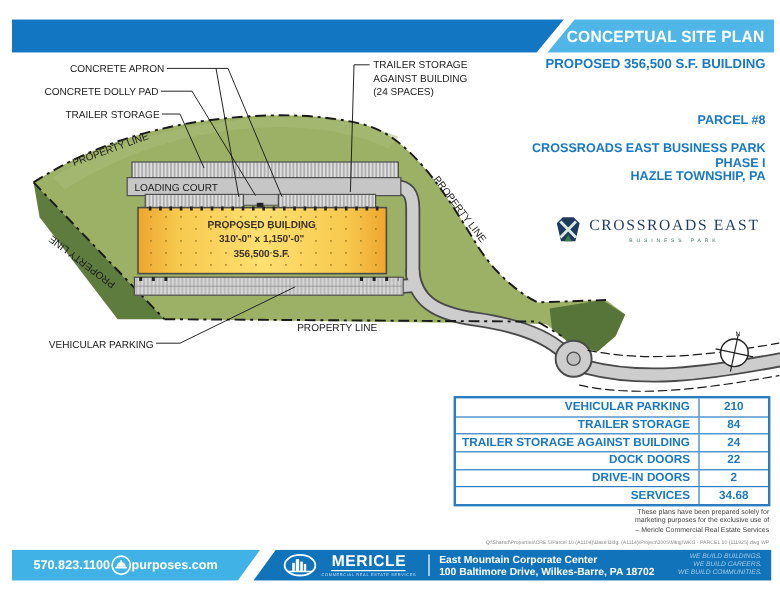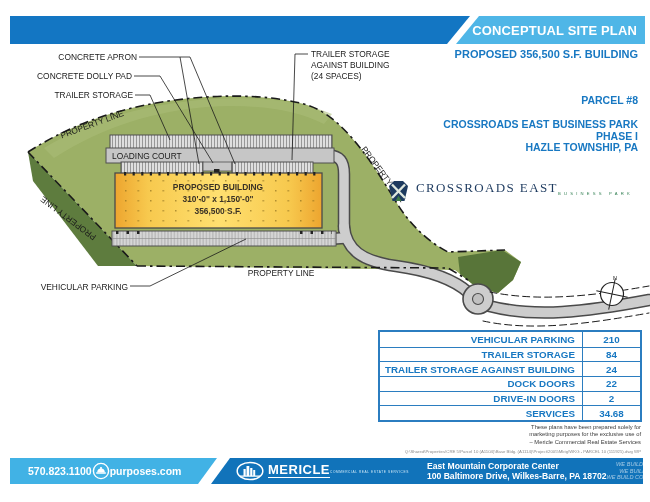--- a/index.html
+++ b/index.html
@@ -17,21 +17,21 @@
     transform:scaleX(.96);transform-origin:right center;padding-right:8px;white-space:nowrap;}
 
   
   .hblue{color:#1878c2;font-weight:800;text-align:right;white-space:nowrap;}
   .h-proposed{right:12px;top:48px;font-size:11px;}
   .h-parcel{right:12px;top:94px;font-size:10.5px;}
   .h-park{right:12px;top:119px;font-size:10.5px;line-height:11.5px;}
 
   
   .ce-logo{right:17px;top:180px;display:flex;align-items:flex-start;gap:7px;}
-  .ce-text{display:flex;flex-direction:row;align-items:flex-end;}
+  .ce-text{display:flex;flex-direction:column;align-items:center;}
   .ce-name{font-family:"Liberation Serif", serif;font-size:13px;color:#1d3a5f;
     letter-spacing:1.4px;white-space:nowrap;}
   .ce-sub{font-size:4.2px;color:#2e7d4f;letter-spacing:3.2px;margin-top:2px;}
 
   
   svg.plan{left:0;top:0;width:650px;height:502px;position:absolute;}
   svg.plan text{font-family:"Liberation Sans", sans-serif;}
   .lbl{font-size:8.4px;fill:#1b1b1b;}
   .bldg-txt{font-size:8.4px;font-weight:bold;fill:#3a3226;}
 
@@ -50,21 +50,21 @@
 
   
   .foot-light{left:10px;top:458px;width:207px;height:26px;background:#41b2e5;
     clip-path:polygon(0 0,100% 0,calc(100% - 19px) 100%,0 100%);
     display:flex;align-items:center;padding-left:18px;box-sizing:border-box;}
   .foot-dark{left:211px;top:458px;width:432px;height:26px;background:#1173ba;
     clip-path:polygon(19px 0,100% 0,100% 100%,0 100%);
     display:flex;align-items:center;padding-left:25px;padding-right:8px;box-sizing:border-box;}
   .f-phone,.f-web{color:#ffffff;font-weight:700;font-size:10.5px;white-space:nowrap;}
   .m-logo{display:flex;align-items:center;gap:4px;}
-  .m-wordwrap{display:flex;flex-direction:row;align-items:center;}
+  .m-wordwrap{display:flex;flex-direction:column;align-items:center;}
   .m-word{color:#ffffff;font-weight:800;font-size:13px;letter-spacing:.5px;line-height:12px;
     border-bottom:1px solid #ffffff;padding-bottom:1px;}
   .m-tag{color:#cfe8f7;font-size:3.2px;letter-spacing:.6px;margin-top:1px;white-space:nowrap;}
   .f-div{width:1px;height:18px;background:#ffffff;margin:0 8px 0 10px;}
   .f-addr{color:#ffffff;font-weight:700;font-size:8.6px;line-height:10px;white-space:nowrap;}
   .f-tags{margin-left:auto;text-align:right;font-style:italic;font-size:5.6px;line-height:6.6px;
     color:rgba(255,255,255,.6);white-space:nowrap;}
 </style>
 </head>
 <body>

